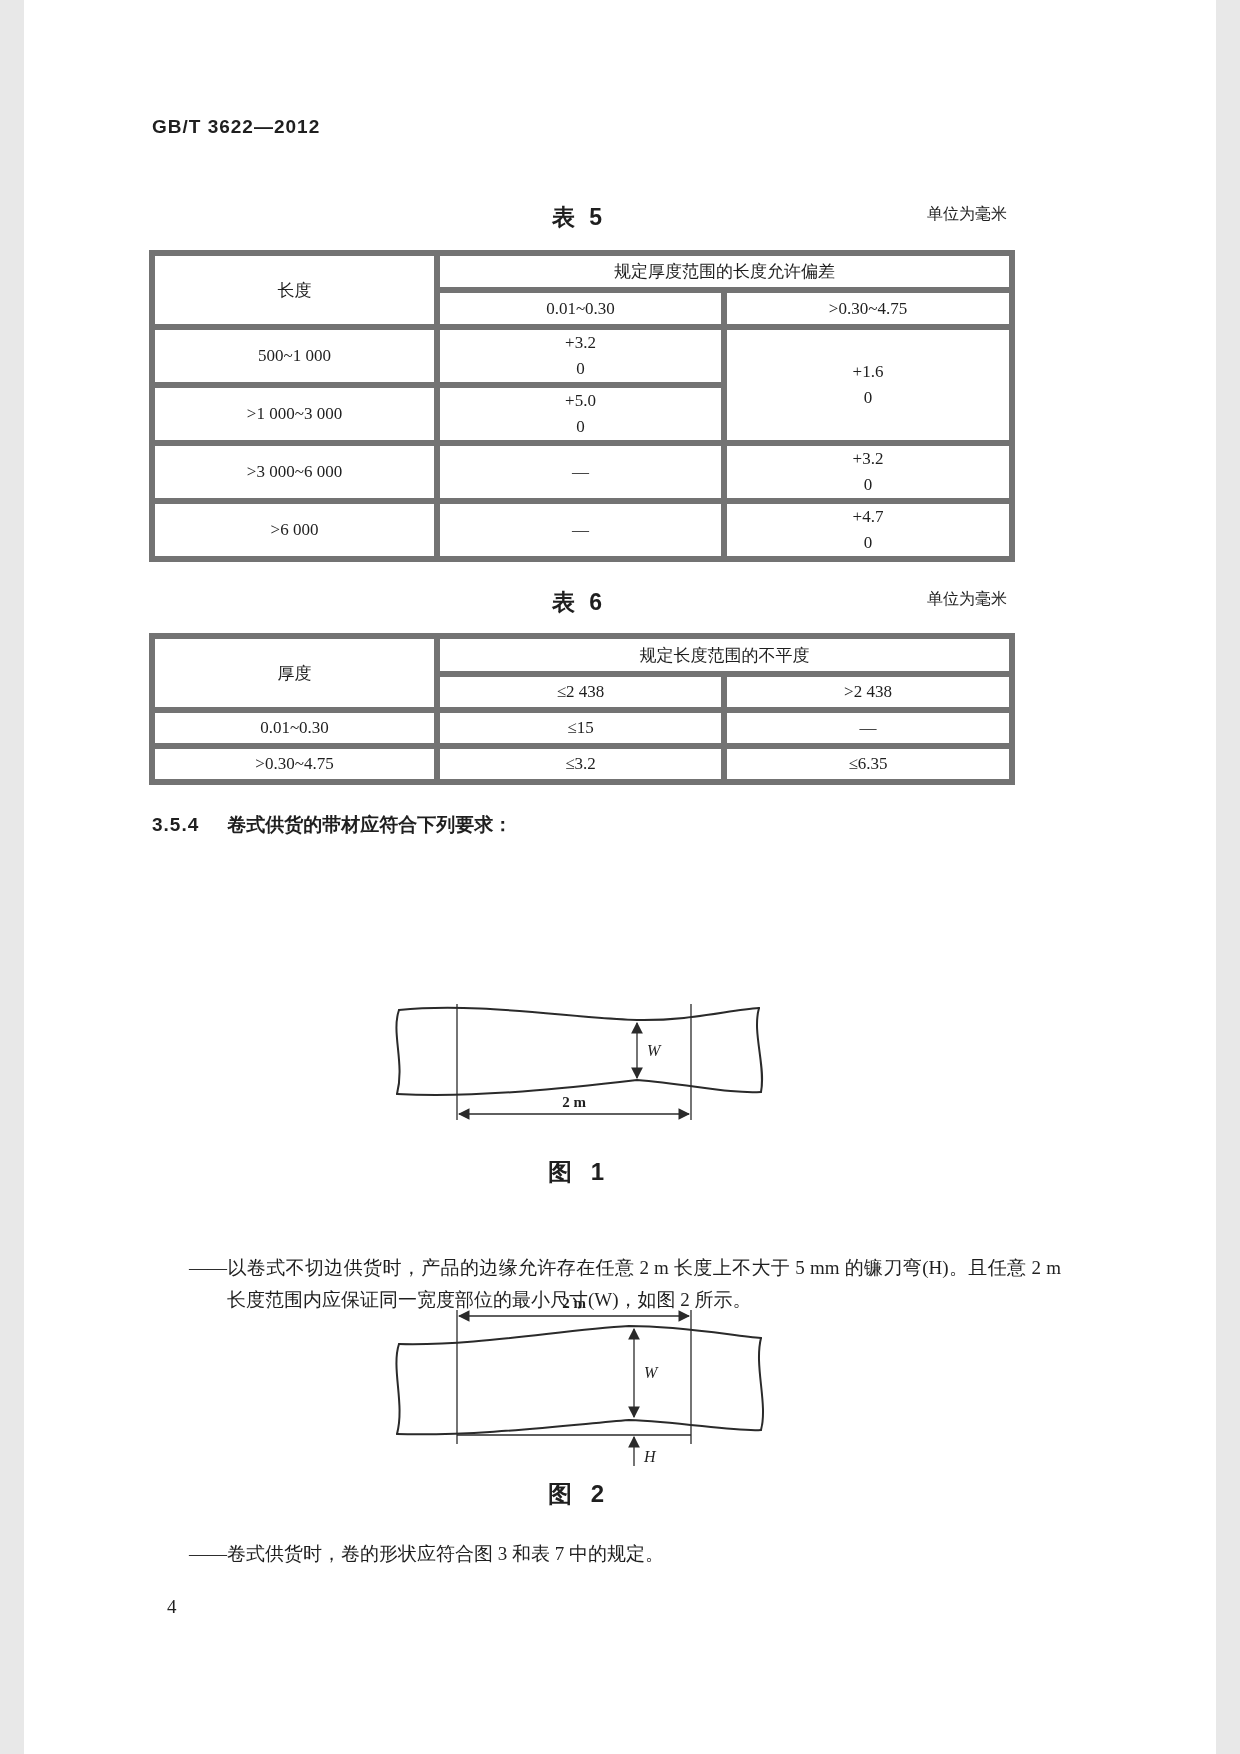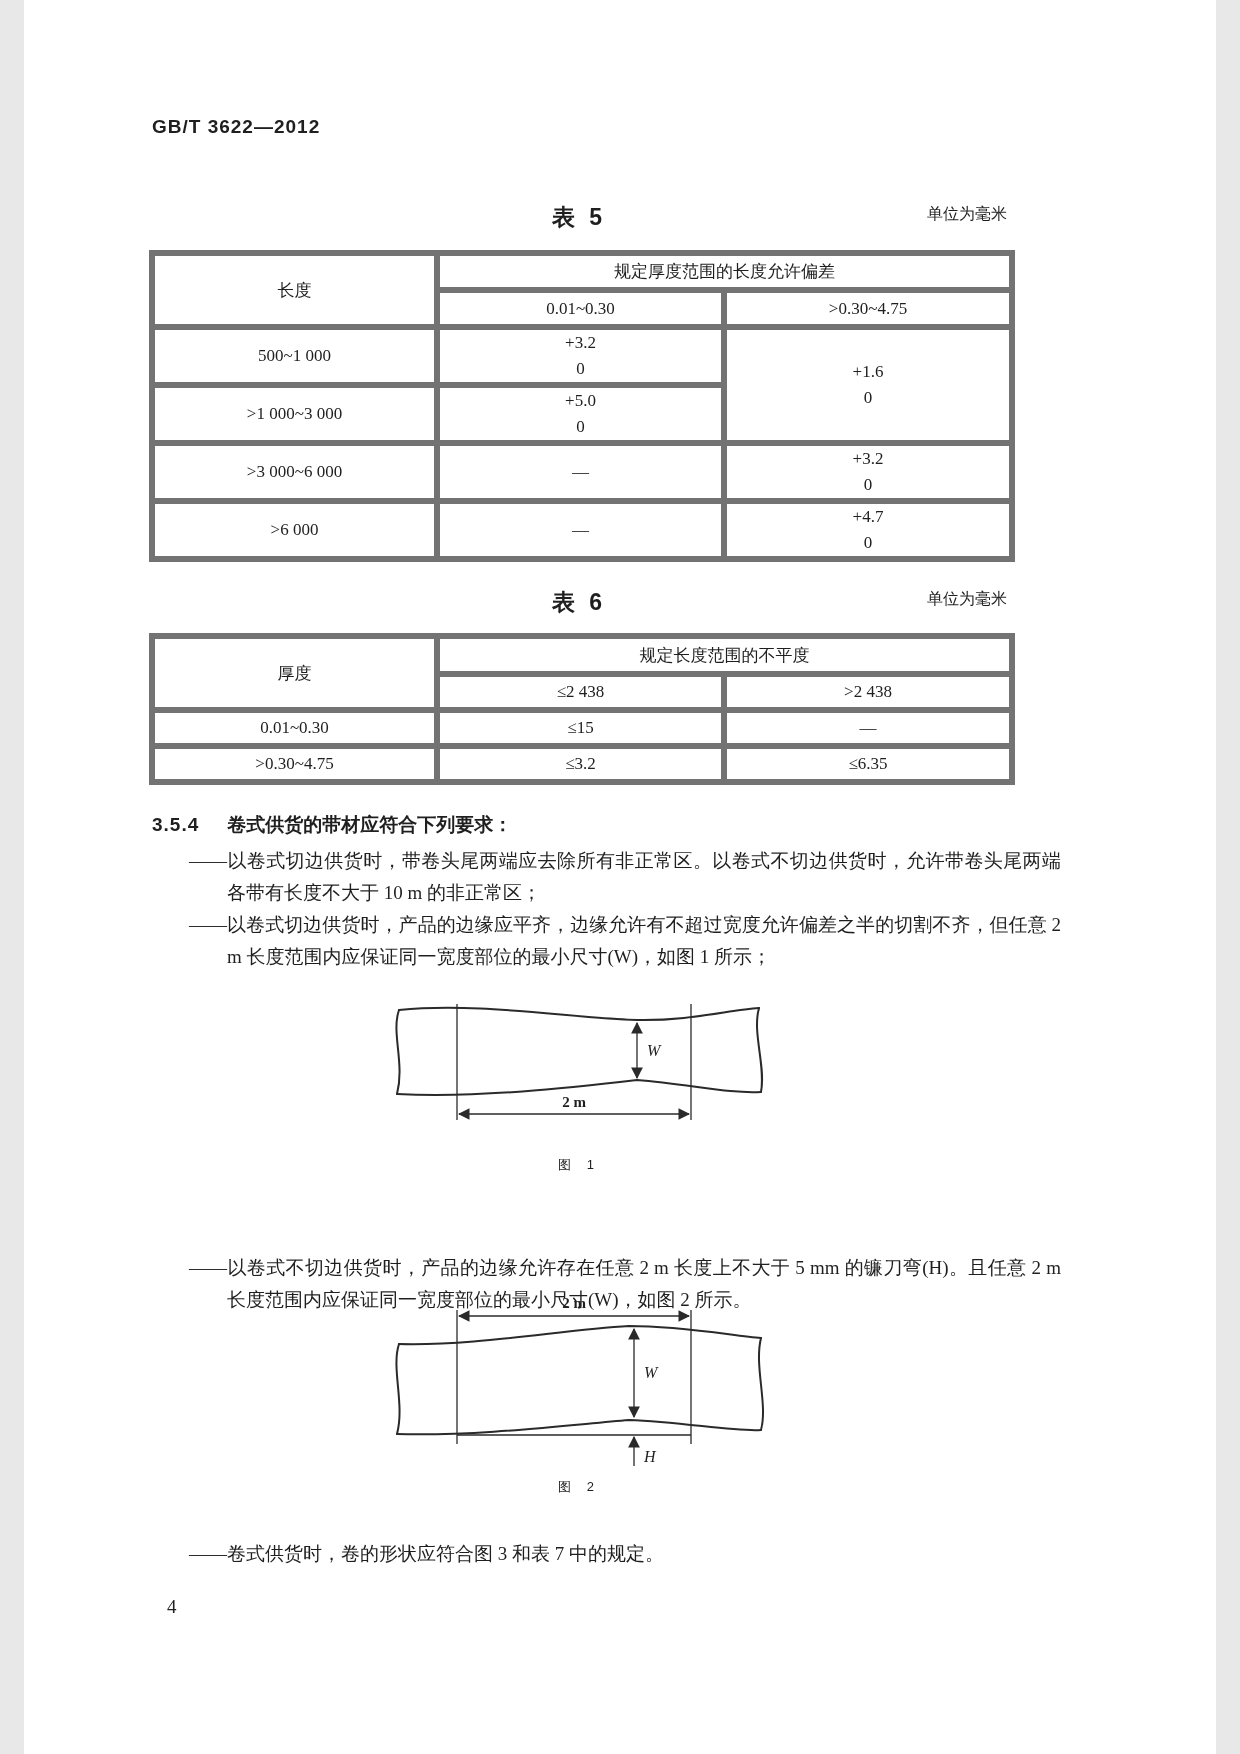--- a/index.html
+++ b/index.html
@@ -67,21 +67,21 @@
   #bullet-3 { top:1244px;margin-top:8px; }
   #bullet-4 { top:1538px; }
   .figure-block {
     position:absolute; left:125px; width:860px; text-align:center;
   }
   #figure-1 { top:988px; }
   #figure-2 { top:1296px; }
   .figure-block svg { display:block; margin:0 auto; }
   .fig-caption {
     font-family:"Liberation Sans","DejaVu Sans",sans-serif;
-    font-weight:normal; font-size:13px; letter-spacing:6px;
+    font-weight:bold; font-size:24px; letter-spacing:6px;
   }
   #figure-1 .fig-caption { margin-top:18px; }
   #figure-2 .fig-caption { margin-top:4px; }
   .page-number {
     position:absolute; left:143px; top:1596px;
     font-size:19px;
   }
   
   .edge { fill:none; stroke:#2a2a2a; stroke-width:2; stroke-linecap:round; }
   .thin { fill:none; stroke:#2a2a2a; stroke-width:1.3; }
@@ -199,24 +199,20 @@
         <td>≤3.2</td>
         <td>≤6.35</td>
       </tr>
     </tbody>
   </table>
 
   <div class="section-heading">
     <span class="sec-num">3.5.4</span><span>卷式供货的带材应符合下列要求：</span>
   </div>
 
-  <div id="bullets-top" class="bullets">
-    <p>——以卷式切边供货时，带卷头尾两端应去除所有非正常区。以卷式不切边供货时，允许带卷头尾两端各带有长度不大于 10 m 的非正常区；</p>
-    <p>——以卷式切边供货时，产品的边缘应平齐，边缘允许有不超过宽度允许偏差之半的切割不齐，但任意 2 m 长度范围内应保证同一宽度部位的最小尺寸(W)，如图 1 所示；</p>
-  </div>
 
   <div id="figure-1" class="figure-block">
     <svg width="380" height="150" viewBox="0 0 380 150">
       <defs>
         <marker id="ah1" viewBox="0 0 10 10" refX="9" refY="5" markerWidth="9" markerHeight="9" orient="auto-start-reverse">
           <path class="ah" d="M0,0 L10,5 L0,10 z"></path>
         </marker>
       </defs>
 
       <line class="thin" x1="68" y1="16" x2="68" y2="132"></line>

